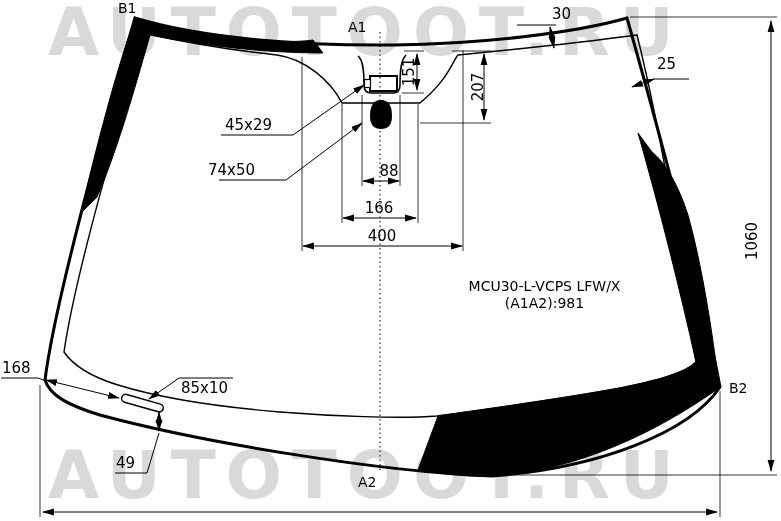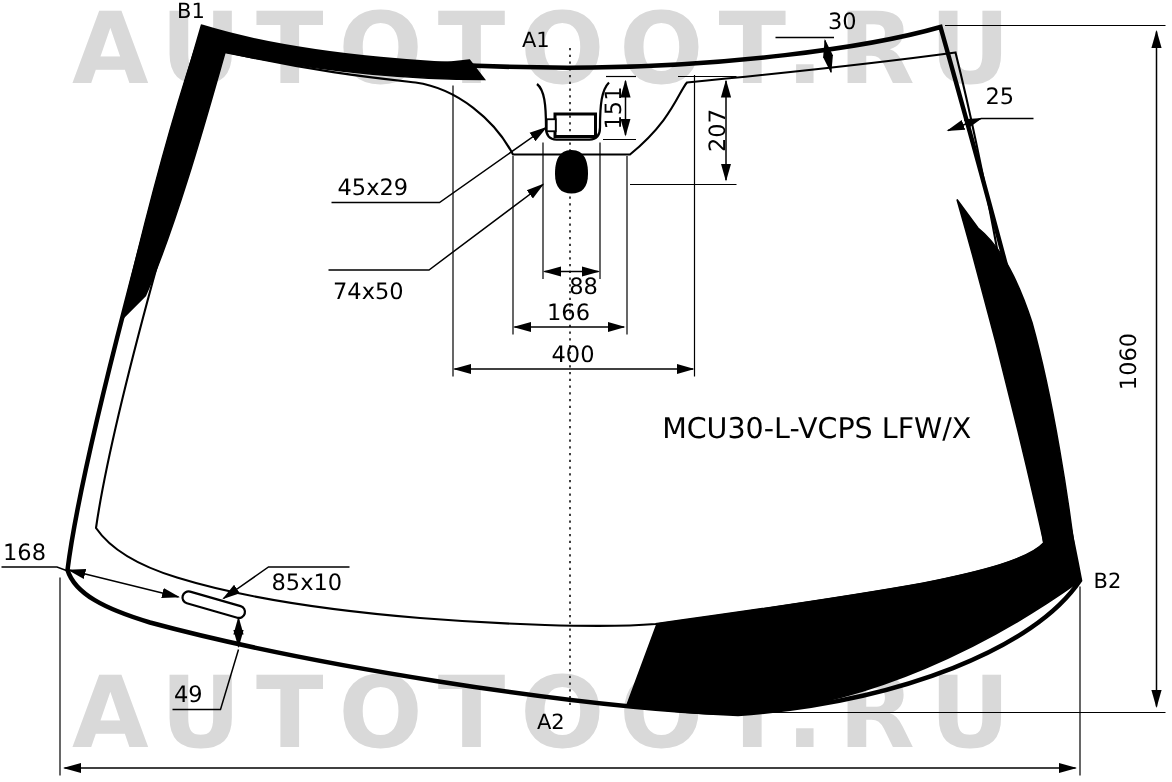--- a/index.html
+++ b/index.html
@@ -8,21 +8,21 @@
   .wm{position:absolute;left:48px;font-weight:bold;font-size:66px;letter-spacing:10px;
       color:#d9d9d9;white-space:nowrap;z-index:0;user-select:none;}
   .wm.top{top:-6px;}
   .wm.bot{top:437px;}
   svg{position:absolute;left:0;top:0;z-index:1;}
   .lbl{position:absolute;z-index:2;font-size:15px;line-height:16px;white-space:nowrap;}
   .corner{font-size:14px;}
   .rot{transform:rotate(-90deg);text-align:center;}
   .ctr{text-align:center;}
   #info{position:absolute;left:422px;top:278px;width:245px;z-index:2;
-        font-size:19px;line-height:17px;text-align:center;}
+        font-size:14px;line-height:17px;text-align:center;}
 </style>
 </head>
 <body>
 
 <div id="canvas">
 
   <div class="wm top">AUTOTOOT.RU</div>
   <div class="wm bot">AUTOTOOT.RU</div>
 
   <svg width="781" height="521" viewBox="0 0 781 521">
@@ -96,28 +96,29 @@
 
   <div class="lbl corner" style="left:118px;top:0px;">B1</div>
   <div class="lbl corner" style="left:348px;top:19px;">A1</div>
   <div class="lbl corner" style="left:358px;top:474px;">A2</div>
   <div class="lbl corner" style="left:729px;top:380px;">B2</div>
 
   <div class="lbl" style="left:552px;top:6px;">30</div>
   <div class="lbl" style="left:657px;top:56px;">25</div>
   <div class="lbl rot" style="left:387px;top:64px;width:44px;">151</div>
   <div class="lbl rot" style="left:456px;top:79px;width:44px;">207</div>
-  <div class="lbl ctr" style="left:361px;top:163px;width:56px;margin-top:20px;">88</div>
+  <div class="lbl ctr" style="left:361px;top:163px;width:56px;">88</div>
   <div class="lbl ctr" style="left:349px;top:200px;width:60px;">166</div>
   <div class="lbl ctr" style="left:352px;top:228px;width:60px;text-align:center;">400</div>
   <div class="lbl" style="left:225px;top:117px;">45x29</div>
-  <div class="lbl" style="left:222px;top:162px;margin-top:24px;">74x50</div>
+  <div class="lbl" style="left:208px;top:162px;">74x50</div>
   <div class="lbl rot" style="left:722px;top:233px;width:60px;">1060</div>
   <div class="lbl" style="left:2px;top:360px;text-align:right;">168</div>
   <div class="lbl" style="left:181px;top:360px;margin-top:20px;">85x10</div>
   <div class="lbl" style="left:116px;top:455px;">49</div>
   <div class="lbl ctr" style="left:350px;top:520px;width:60px;text-align:right;">1469</div>
 
   <div id="info">
     <div>MCU30-L-VCPS LFW/X</div>
+    <div>(A1A2):981</div>
   </div>
 
 </div>
 
 </body></html>

